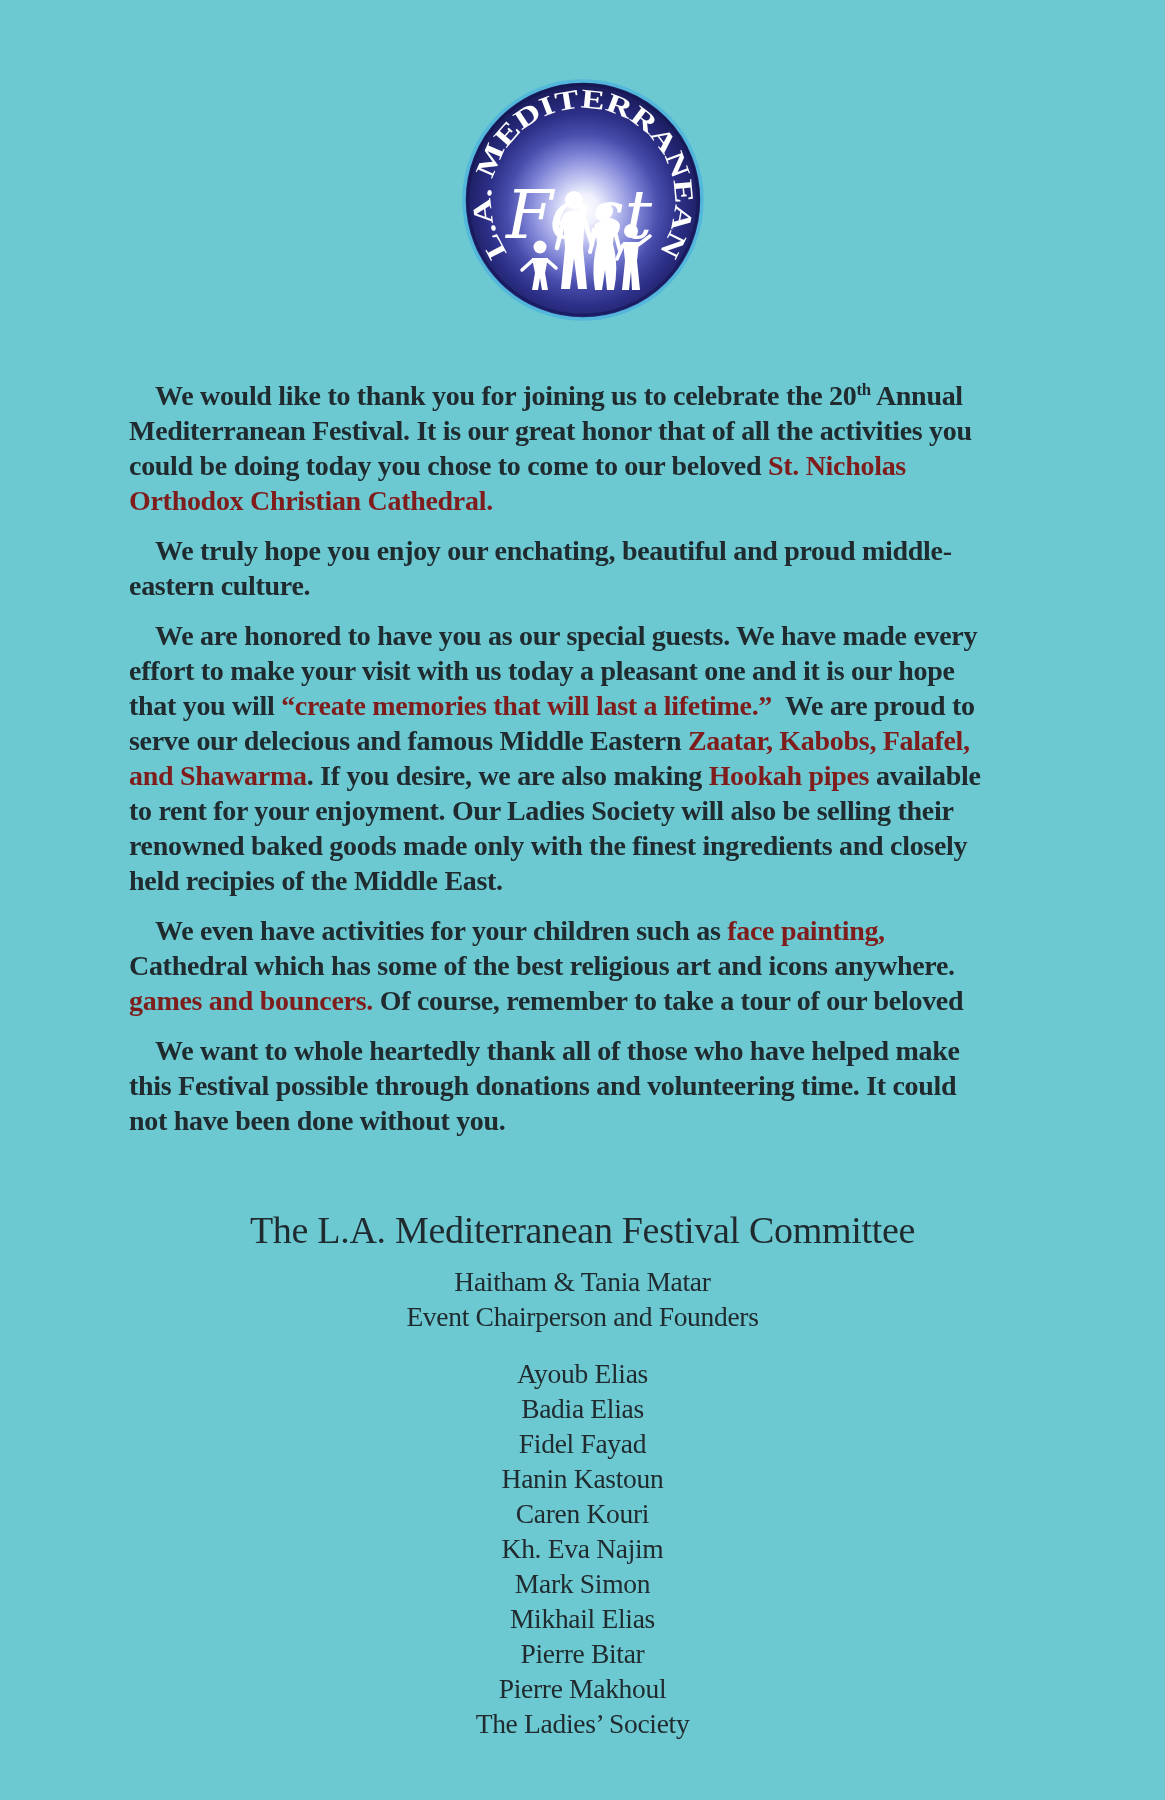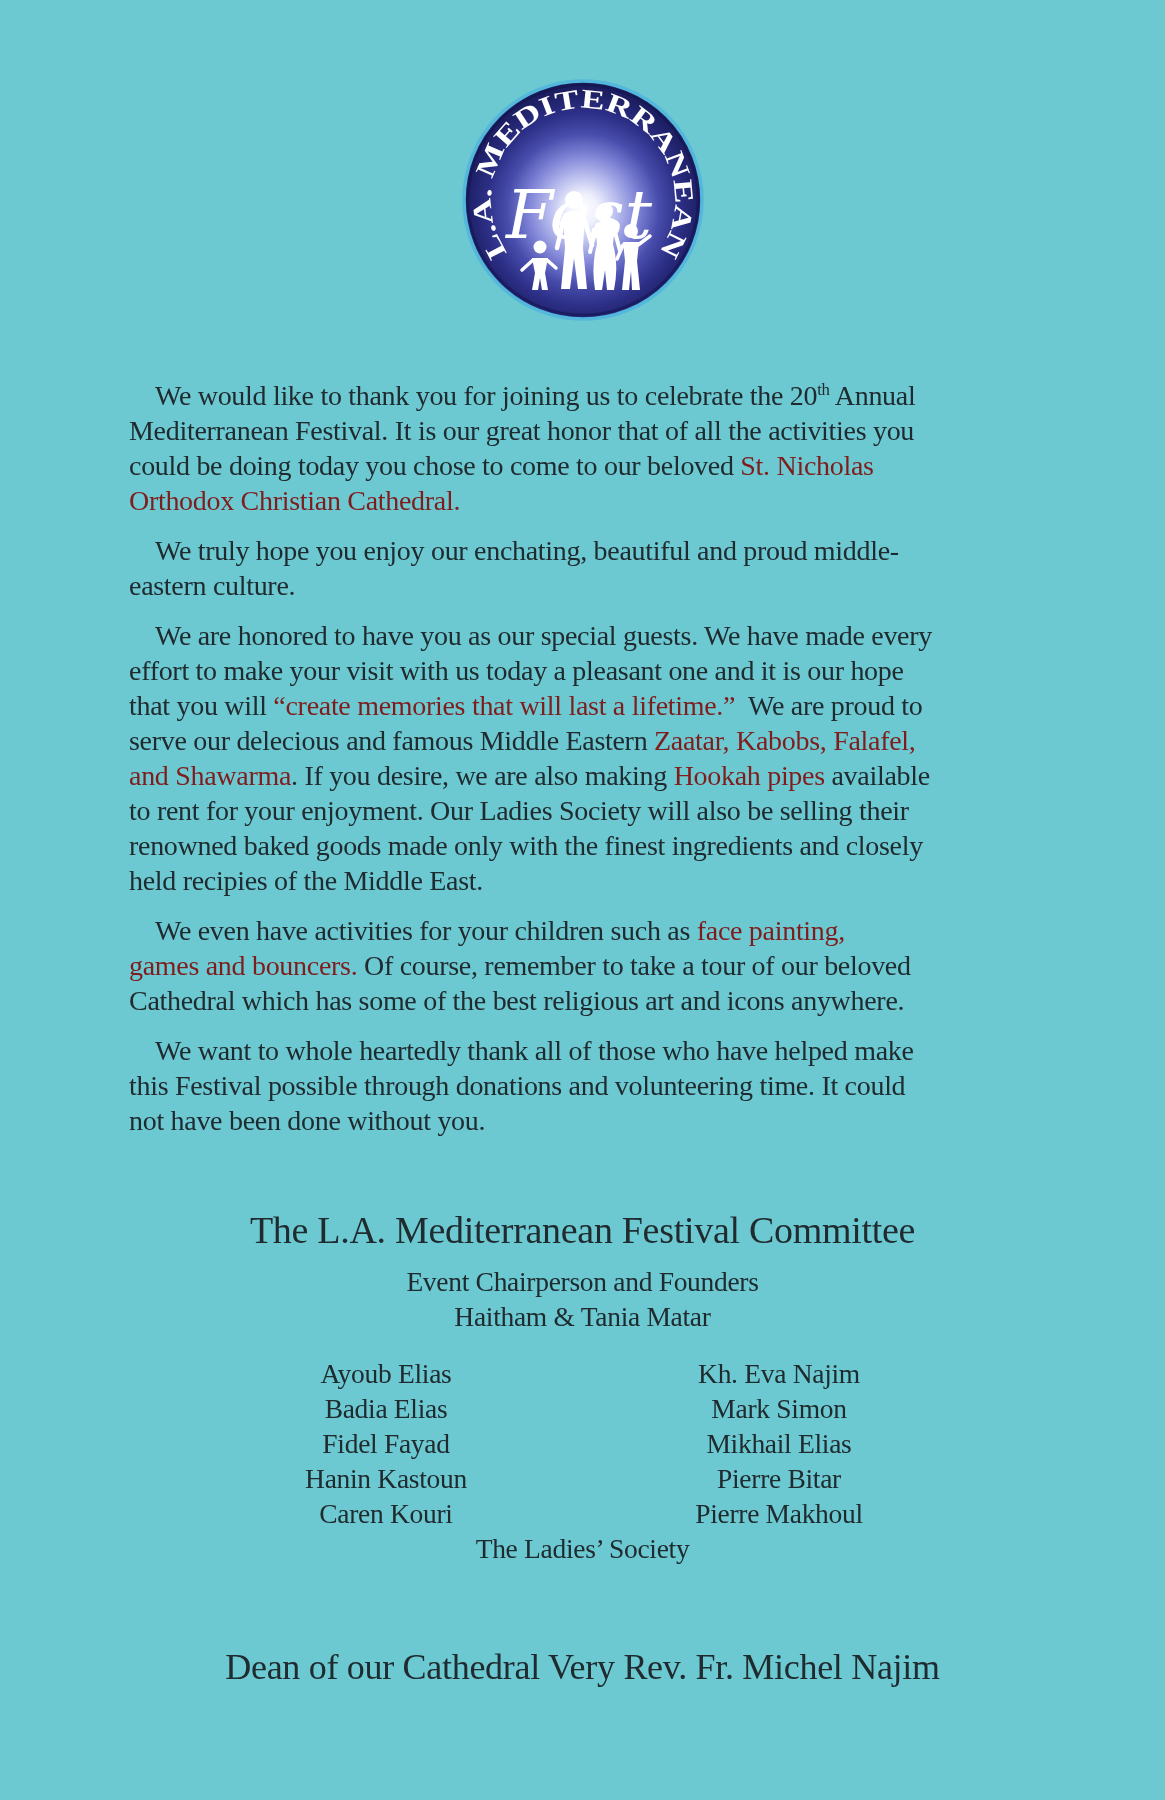--- a/index.html
+++ b/index.html
@@ -16,20 +16,21 @@
   .logo { width: 244px; height: 244px; margin: 78px 0 0 461px; }
   .logo svg { display: block; }
 
   
   .content {
     margin: 56px 0 0 129px;
     width: 912px;
     font-size: 28px;
     line-height: 35px;
     letter-spacing: -0.3px;
+    font-weight: bold;
   }
   .para { margin: 0 0 15px 0; }
   .line { white-space: pre; }
   .line.indent { padding-left: 26px; }
   .red { color: #7f1d1d; }
   sup { font-size: 0.6em; vertical-align: super; line-height: 0; }
 
   
   .committee {
     margin-top: 72px;
@@ -44,20 +45,21 @@
     line-height: 40px;
     margin: 0 0 14px 0;
     white-space: pre;
   }
   .subhead { margin: 0 0 22px 0; }
   .subhead div { white-space: pre; }
   .columns {
     display: flex;
     width: 786px;
     margin: 0 auto;
+    flex-direction: column;
   }
   .columns ul {
     list-style: none;
     margin: 0; padding: 0;
     flex: 1;
   }
   .columns li { white-space: pre; }
   .ladies { white-space: pre; }
   .dean {
     margin-top: 84px;
@@ -133,36 +135,36 @@
           <div class="line"><span>effort to make your visit with us today a pleasant one and it is our hope</span></div>
           <div class="line"><span>that you will </span><span class="red">“create memories that will last a lifetime.”</span><span>  We are proud to</span></div>
           <div class="line"><span>serve our delecious and famous Middle Eastern </span><span class="red">Zaatar, Kabobs, Falafel,</span></div>
           <div class="line"><span class="red">and Shawarma</span><span>. If you desire, we are also making </span><span class="red">Hookah pipes</span><span> available</span></div>
           <div class="line"><span>to rent for your enjoyment. Our Ladies Society will also be selling their</span></div>
           <div class="line"><span>renowned baked goods made only with the finest ingredients and closely</span></div>
           <div class="line"><span>held recipies of the Middle East.</span></div>
         </div>
         <div class="para">
           <div class="line indent"><span>We even have activities for your children such as </span><span class="red">face painting,</span></div>
+          <div class="line"><span>Cathedral which has some of the best religious art and icons anywhere.</span></div>
           <div class="line"><span class="red">games and bouncers.</span><span> Of course, remember to take a tour of our beloved</span></div>
-          <div class="line"><span>Cathedral which has some of the best religious art and icons anywhere.</span></div>
         </div>
         <div class="para">
           <div class="line indent"><span>We want to whole heartedly thank all of those who have helped make</span></div>
           <div class="line"><span>this Festival possible through donations and volunteering time. It could</span></div>
           <div class="line"><span>not have been done without you.</span></div>
         </div>
       </div>
   </main>
 
   <section class="committee">
     <h2 class="committee-title">The L.A. Mediterranean Festival Committee</h2>
     <div class="subhead">
+      <div>Haitham &amp; Tania Matar</div>
       <div>Event Chairperson and Founders</div>
-      <div>Haitham &amp; Tania Matar</div>
     </div>
     <div class="columns">
       <ul id="left-names">
           <li>Ayoub Elias</li>
           <li>Badia Elias</li>
           <li>Fidel Fayad</li>
           <li>Hanin Kastoun</li>
           <li>Caren Kouri</li>
         </ul>
       <ul id="right-names">

